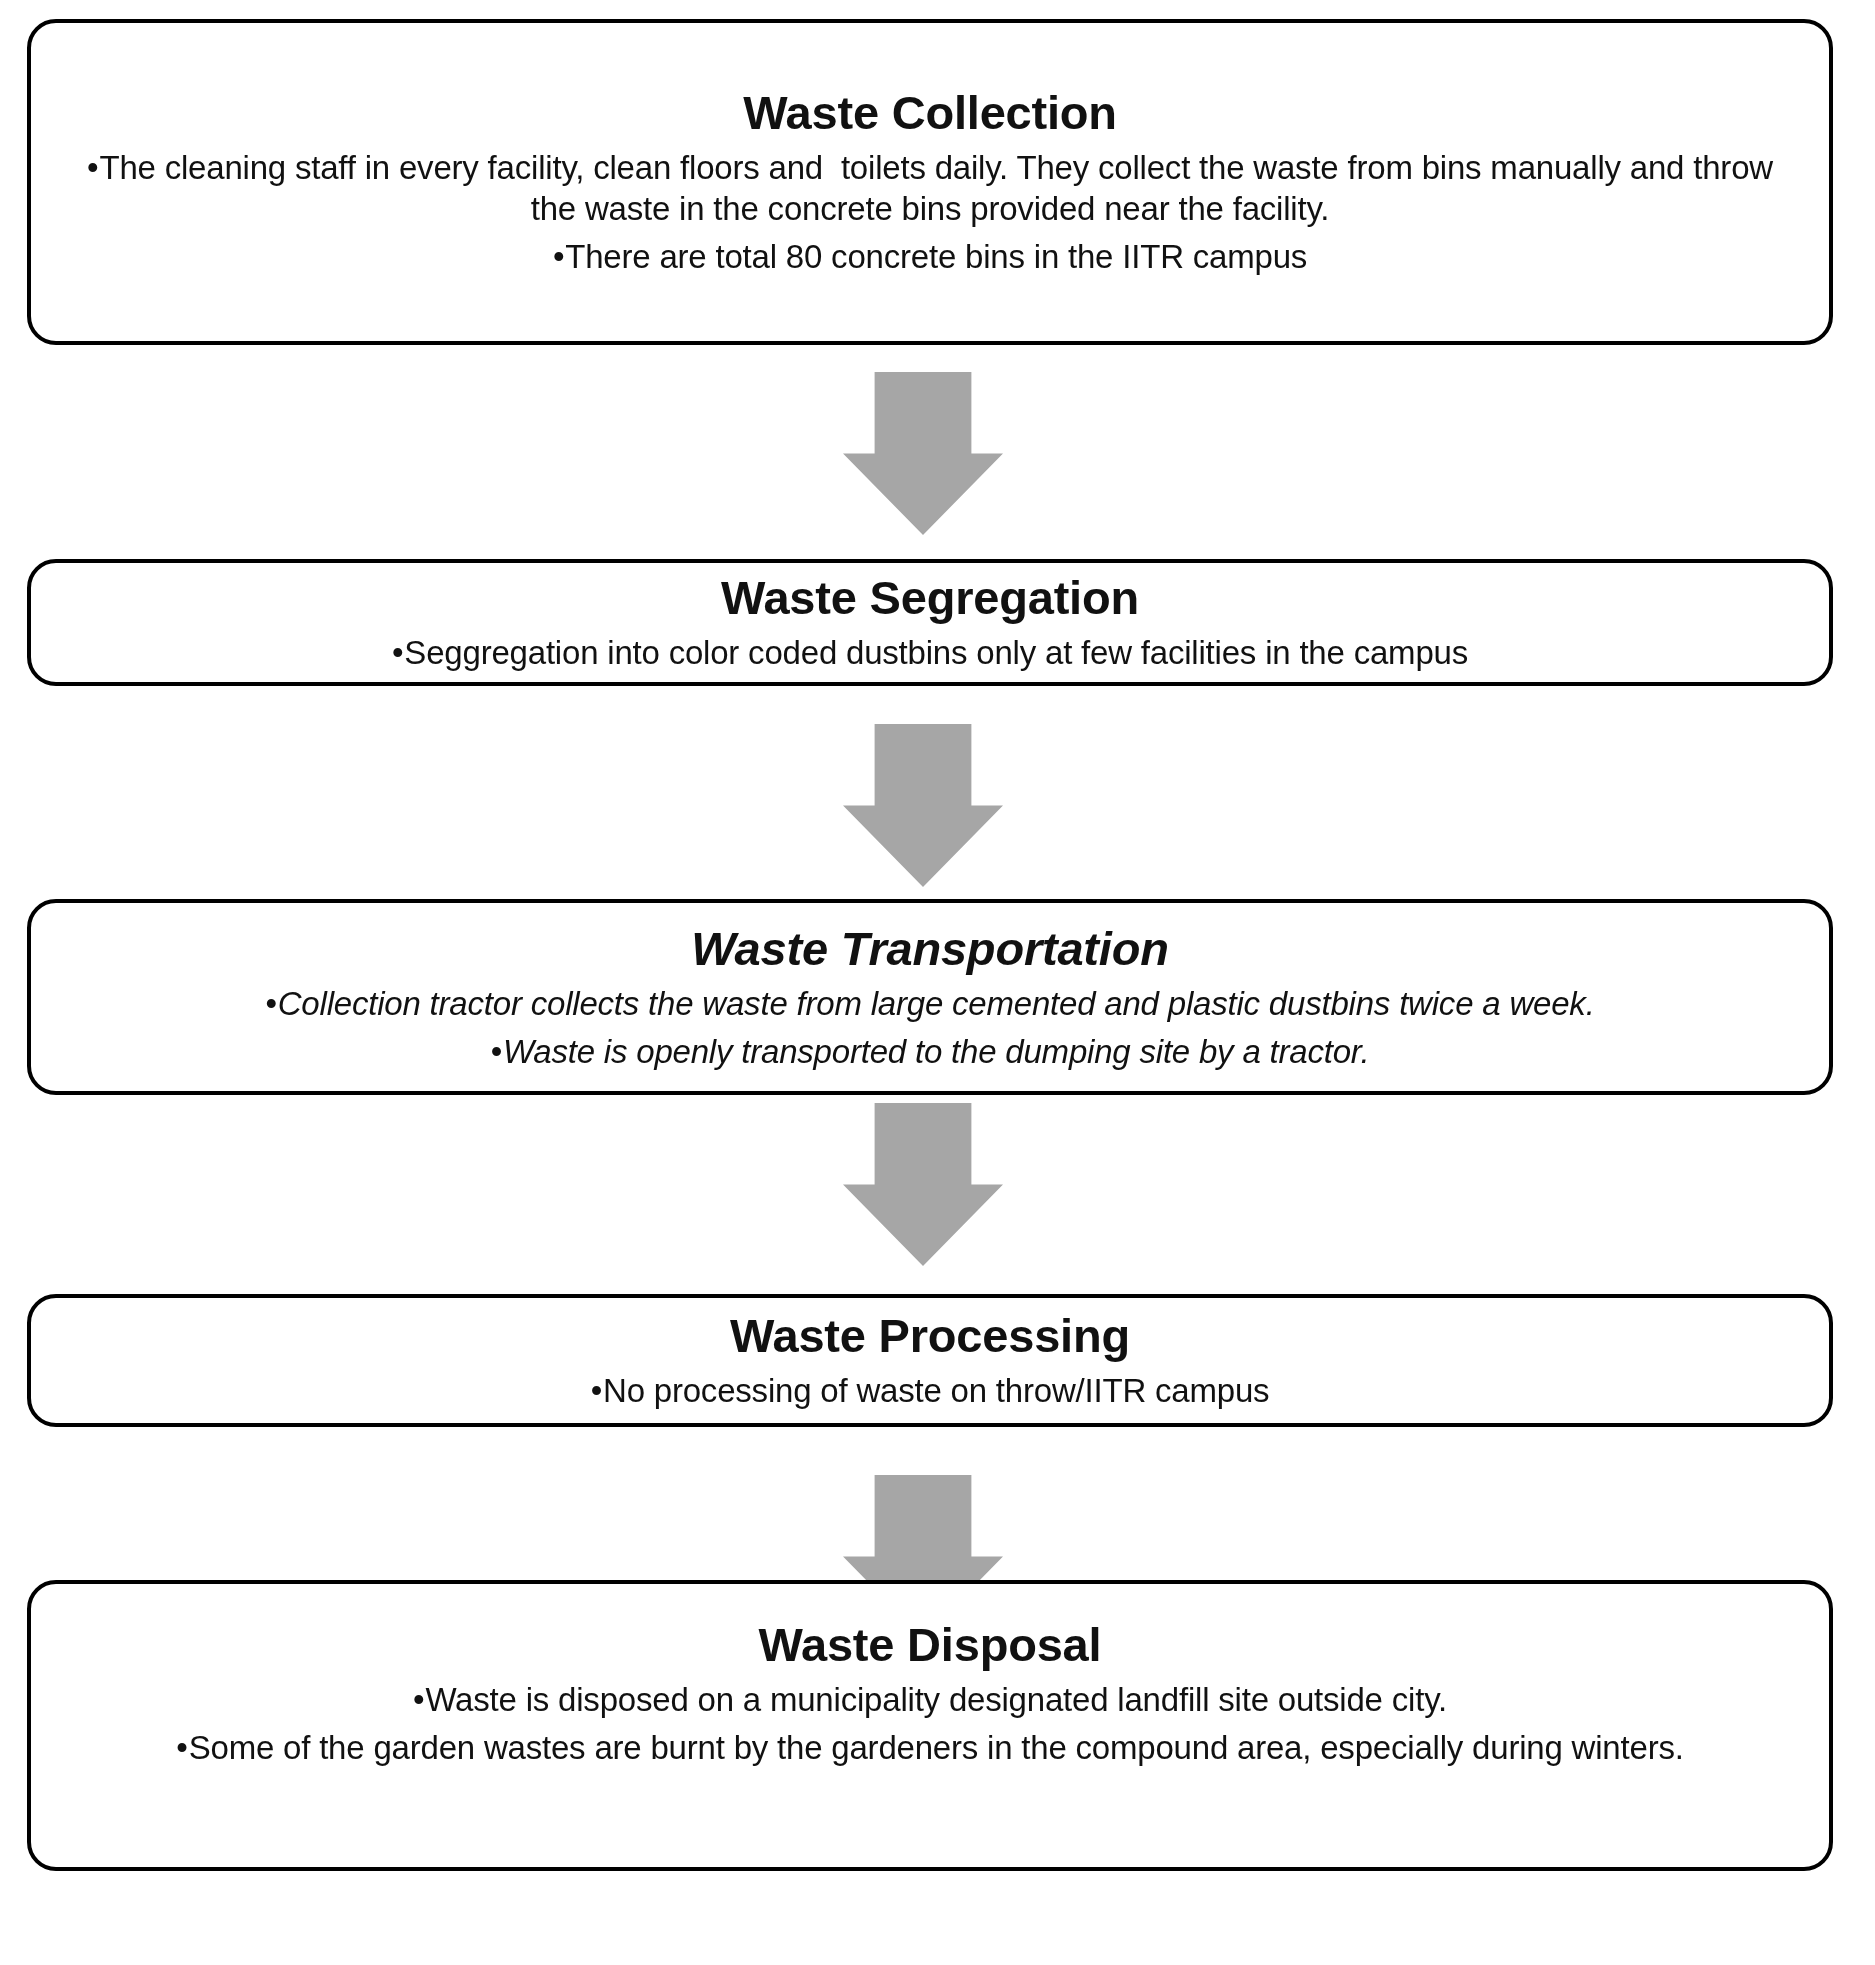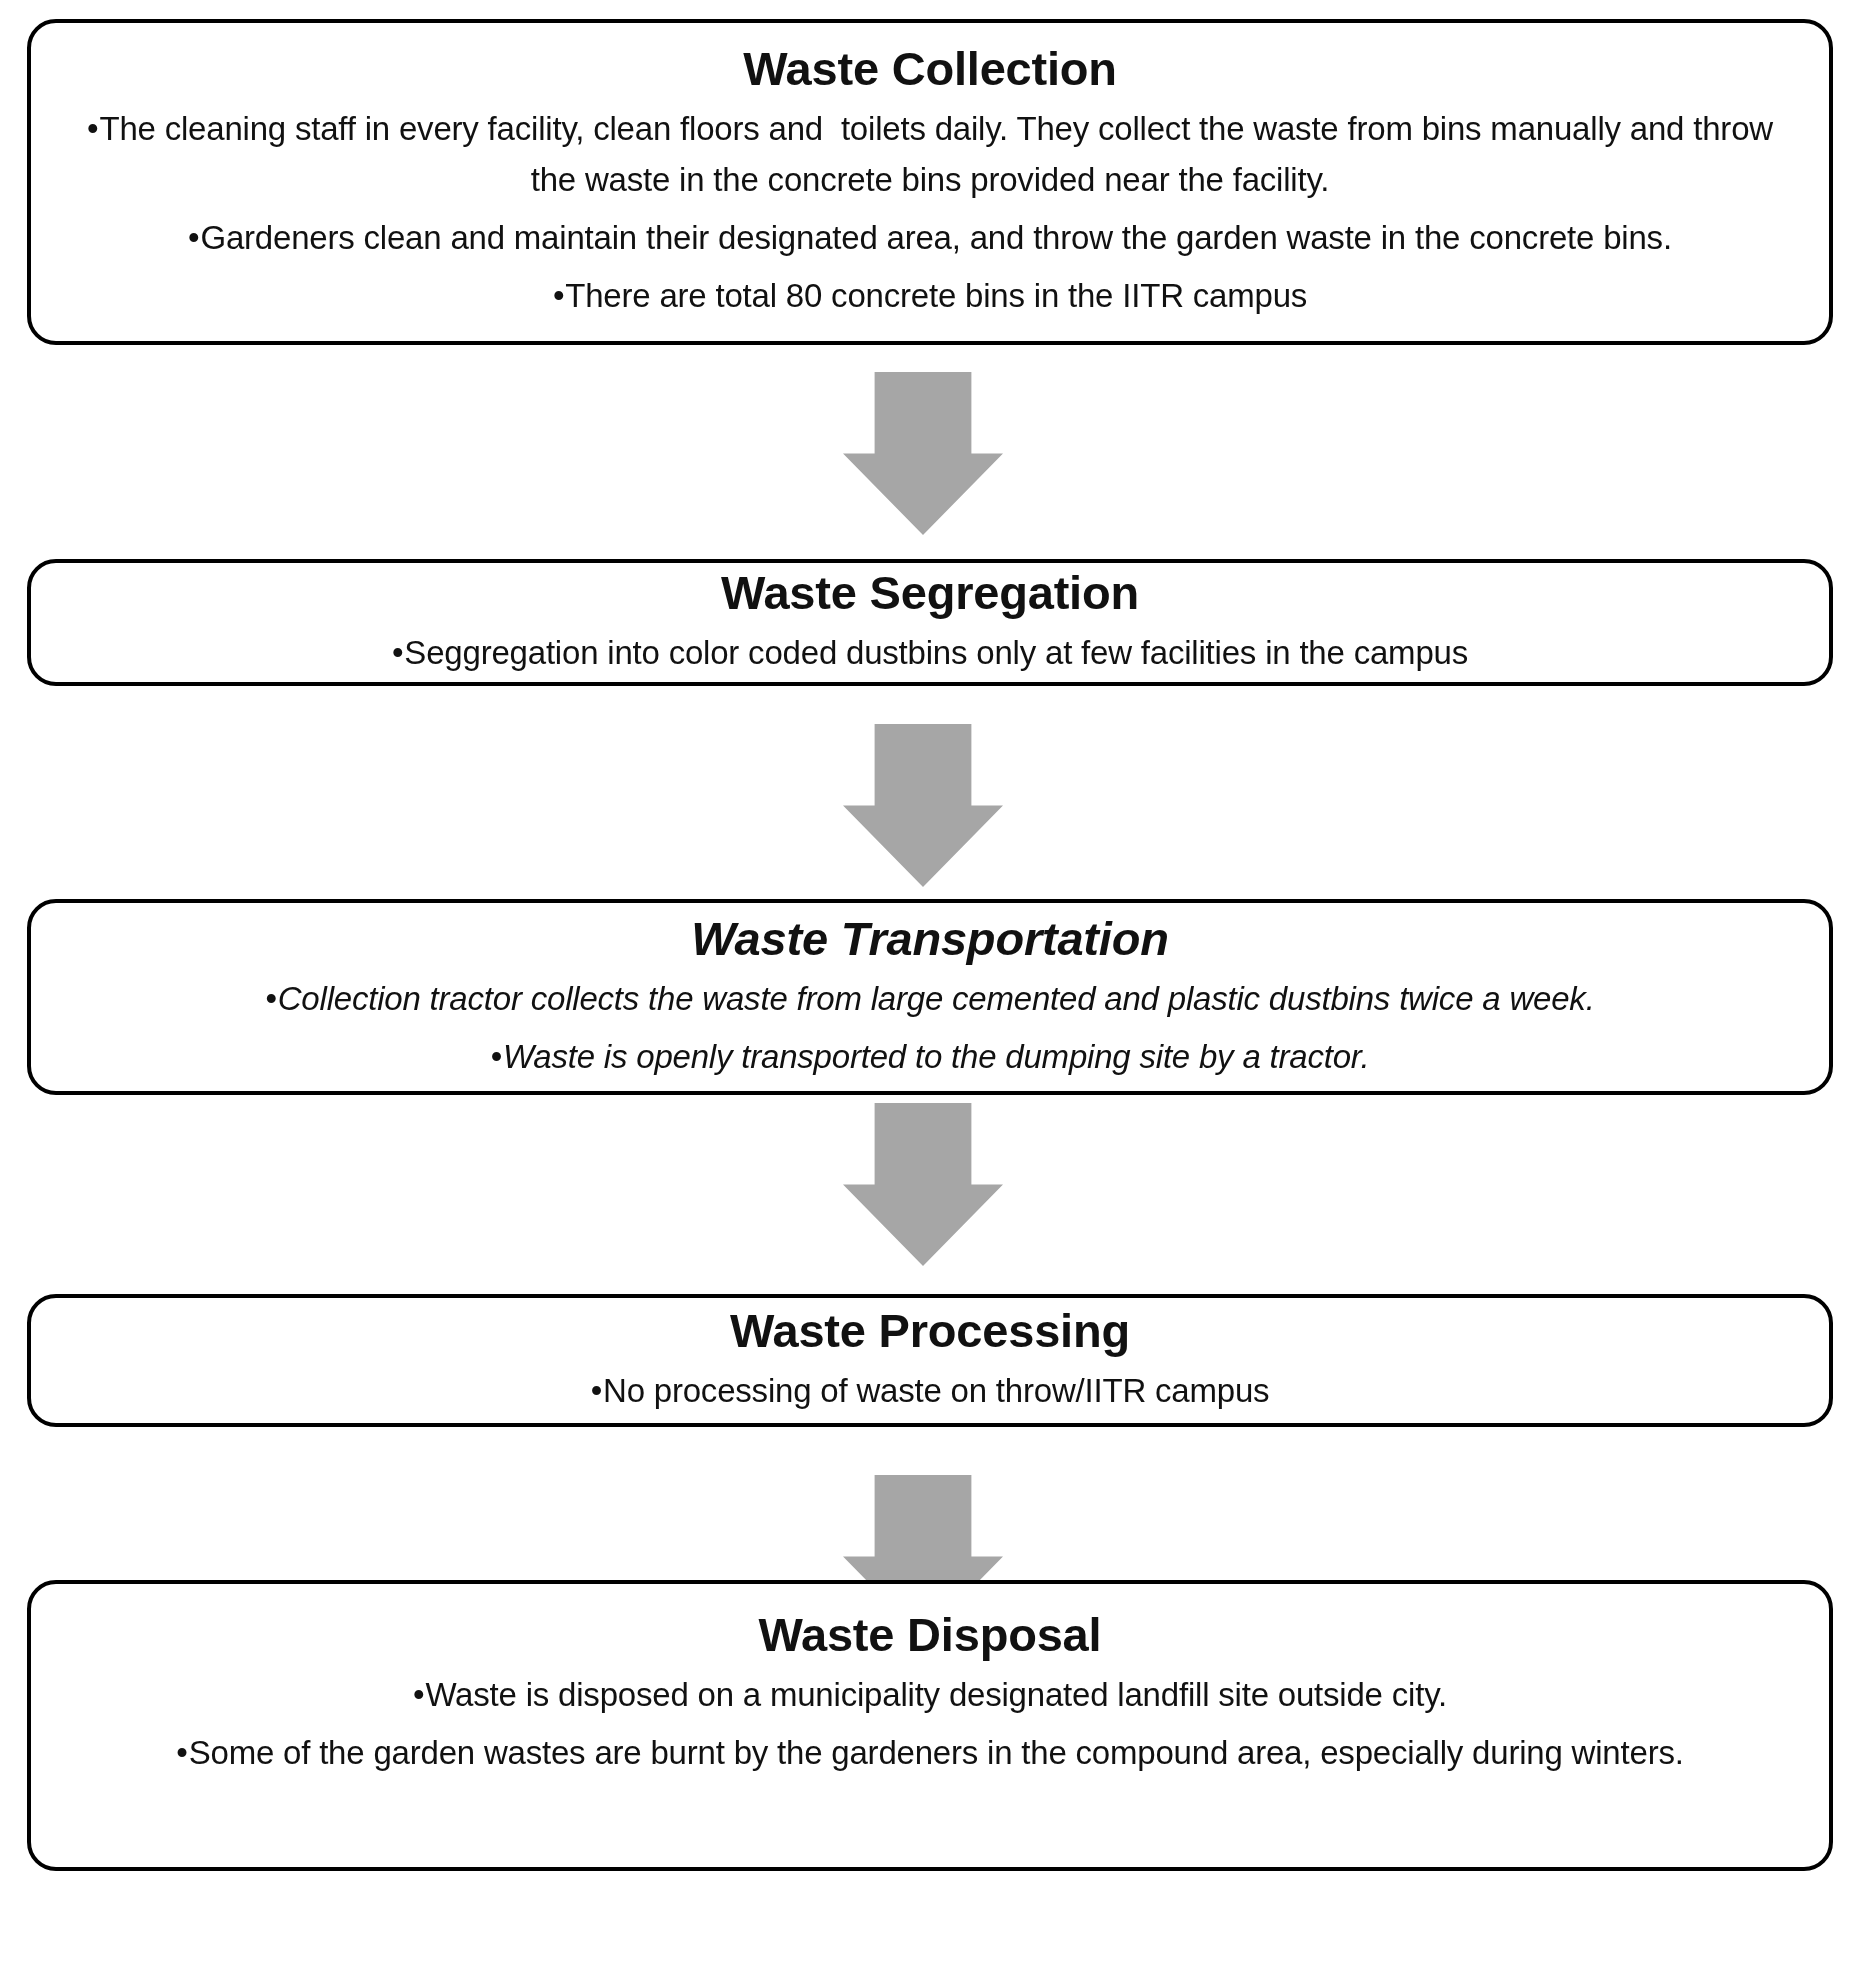--- a/index.html
+++ b/index.html
@@ -34,21 +34,21 @@
     margin: 0 0 9px 0;
     font-size: 47px;
     line-height: 51px;
     font-weight: bold;
     letter-spacing: -0.2px;
     color: var(--text, #111111);
   }
   .bullet {
     margin: 0 0 7px 0;
     font-size: 33px;
-    line-height: 51px;
+    line-height: 41px;
     letter-spacing: -0.2px;
     white-space: pre-wrap;
   }
   .bullet:last-child { margin-bottom: 0; }
   .dot { padding-right: 1px; }
   .arrow {
     position: absolute;
     left: 843px;
     width: 160px;
     height: 163px;
@@ -66,21 +66,20 @@
   .step5 { top: 1580px; height: 291px; padding-bottom: 69px; }
 </style>
 </head>
 <body>
 
 <div class="canvas">
 
   <section class="box step1">
     <h2>Waste Collection</h2>
     <p class="bullet"><span class="dot">•</span><span>The cleaning staff in every facility, clean floors and  toilets daily. They collect the waste from bins manually and throw the waste in the concrete bins provided near the facility.</span></p>
-    <p class="bullet"><span class="dot">•</span><span>Gardeners clean and maintain their designated area, and throw the garden waste in the concrete bins.</span></p>
     <p class="bullet"><span class="dot">•</span><span>There are total 80 concrete bins in the IITR campus</span></p>
   </section>
 
   <div class="arrow a1"></div>
 
   <section class="box step2">
     <h2>Waste Segregation</h2>
     <p class="bullet"><span class="dot">•</span><span>Seggregation into color coded dustbins only at few facilities in the campus</span></p>
   </section>
 

